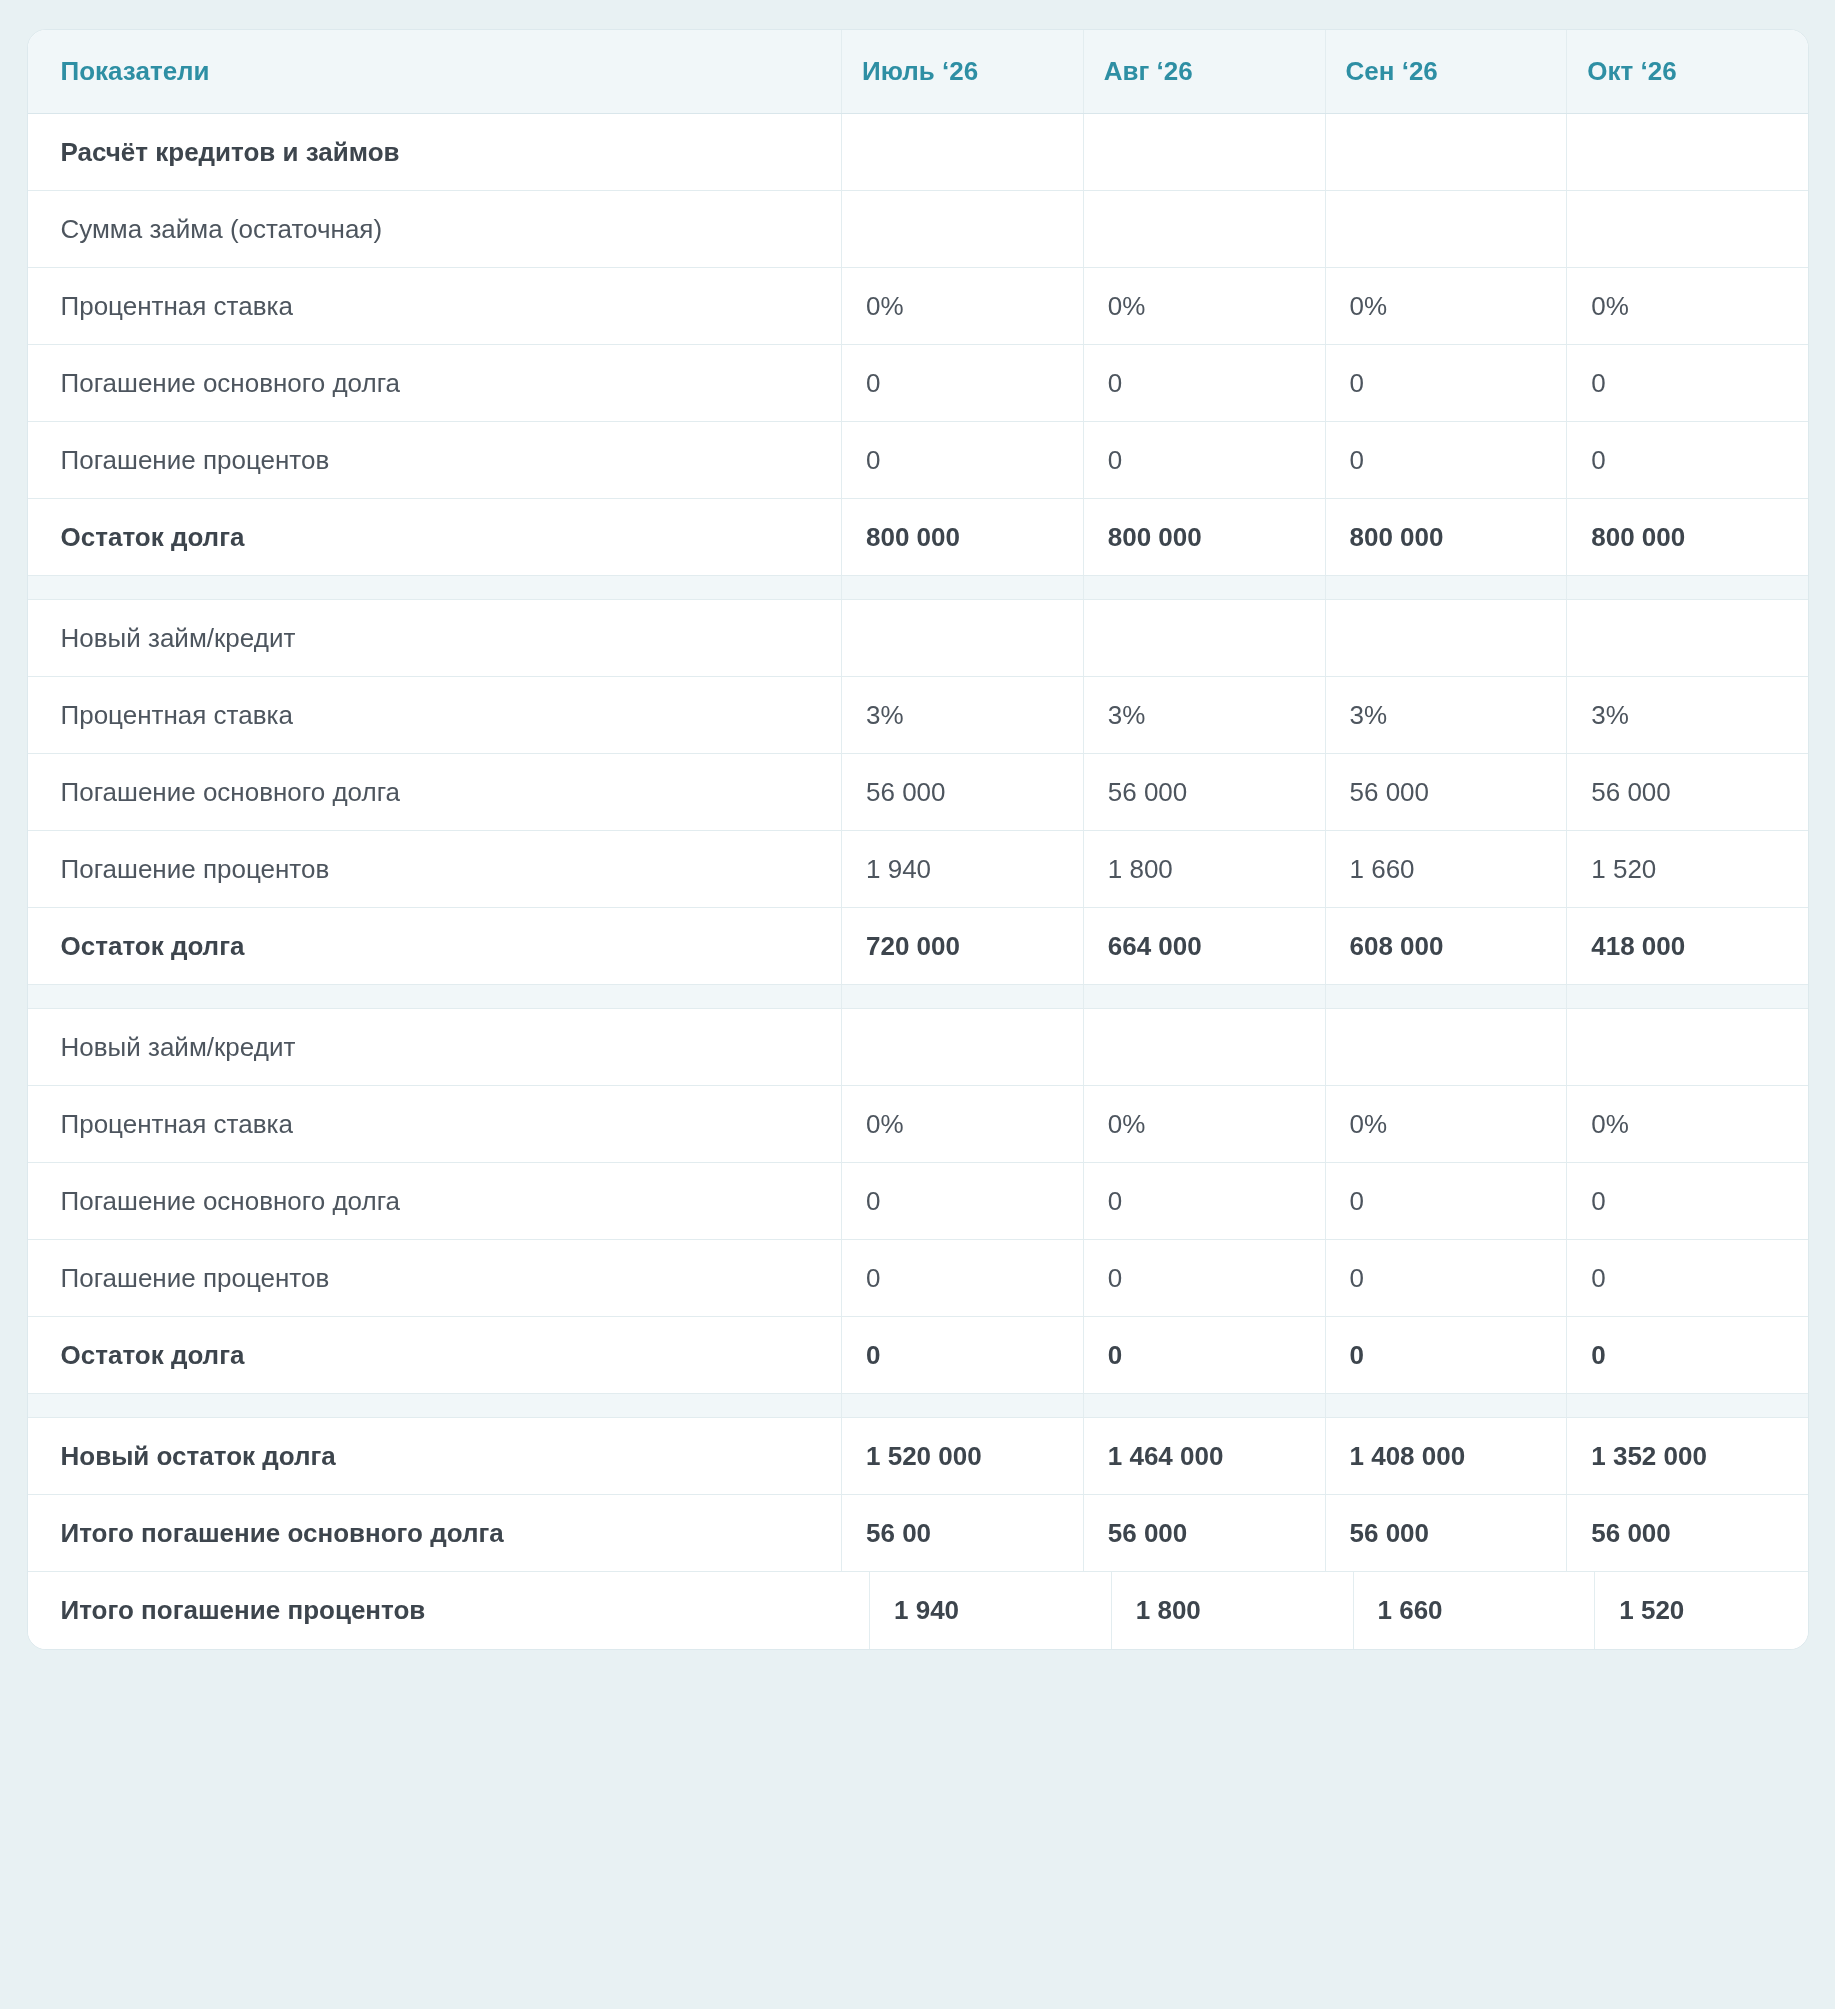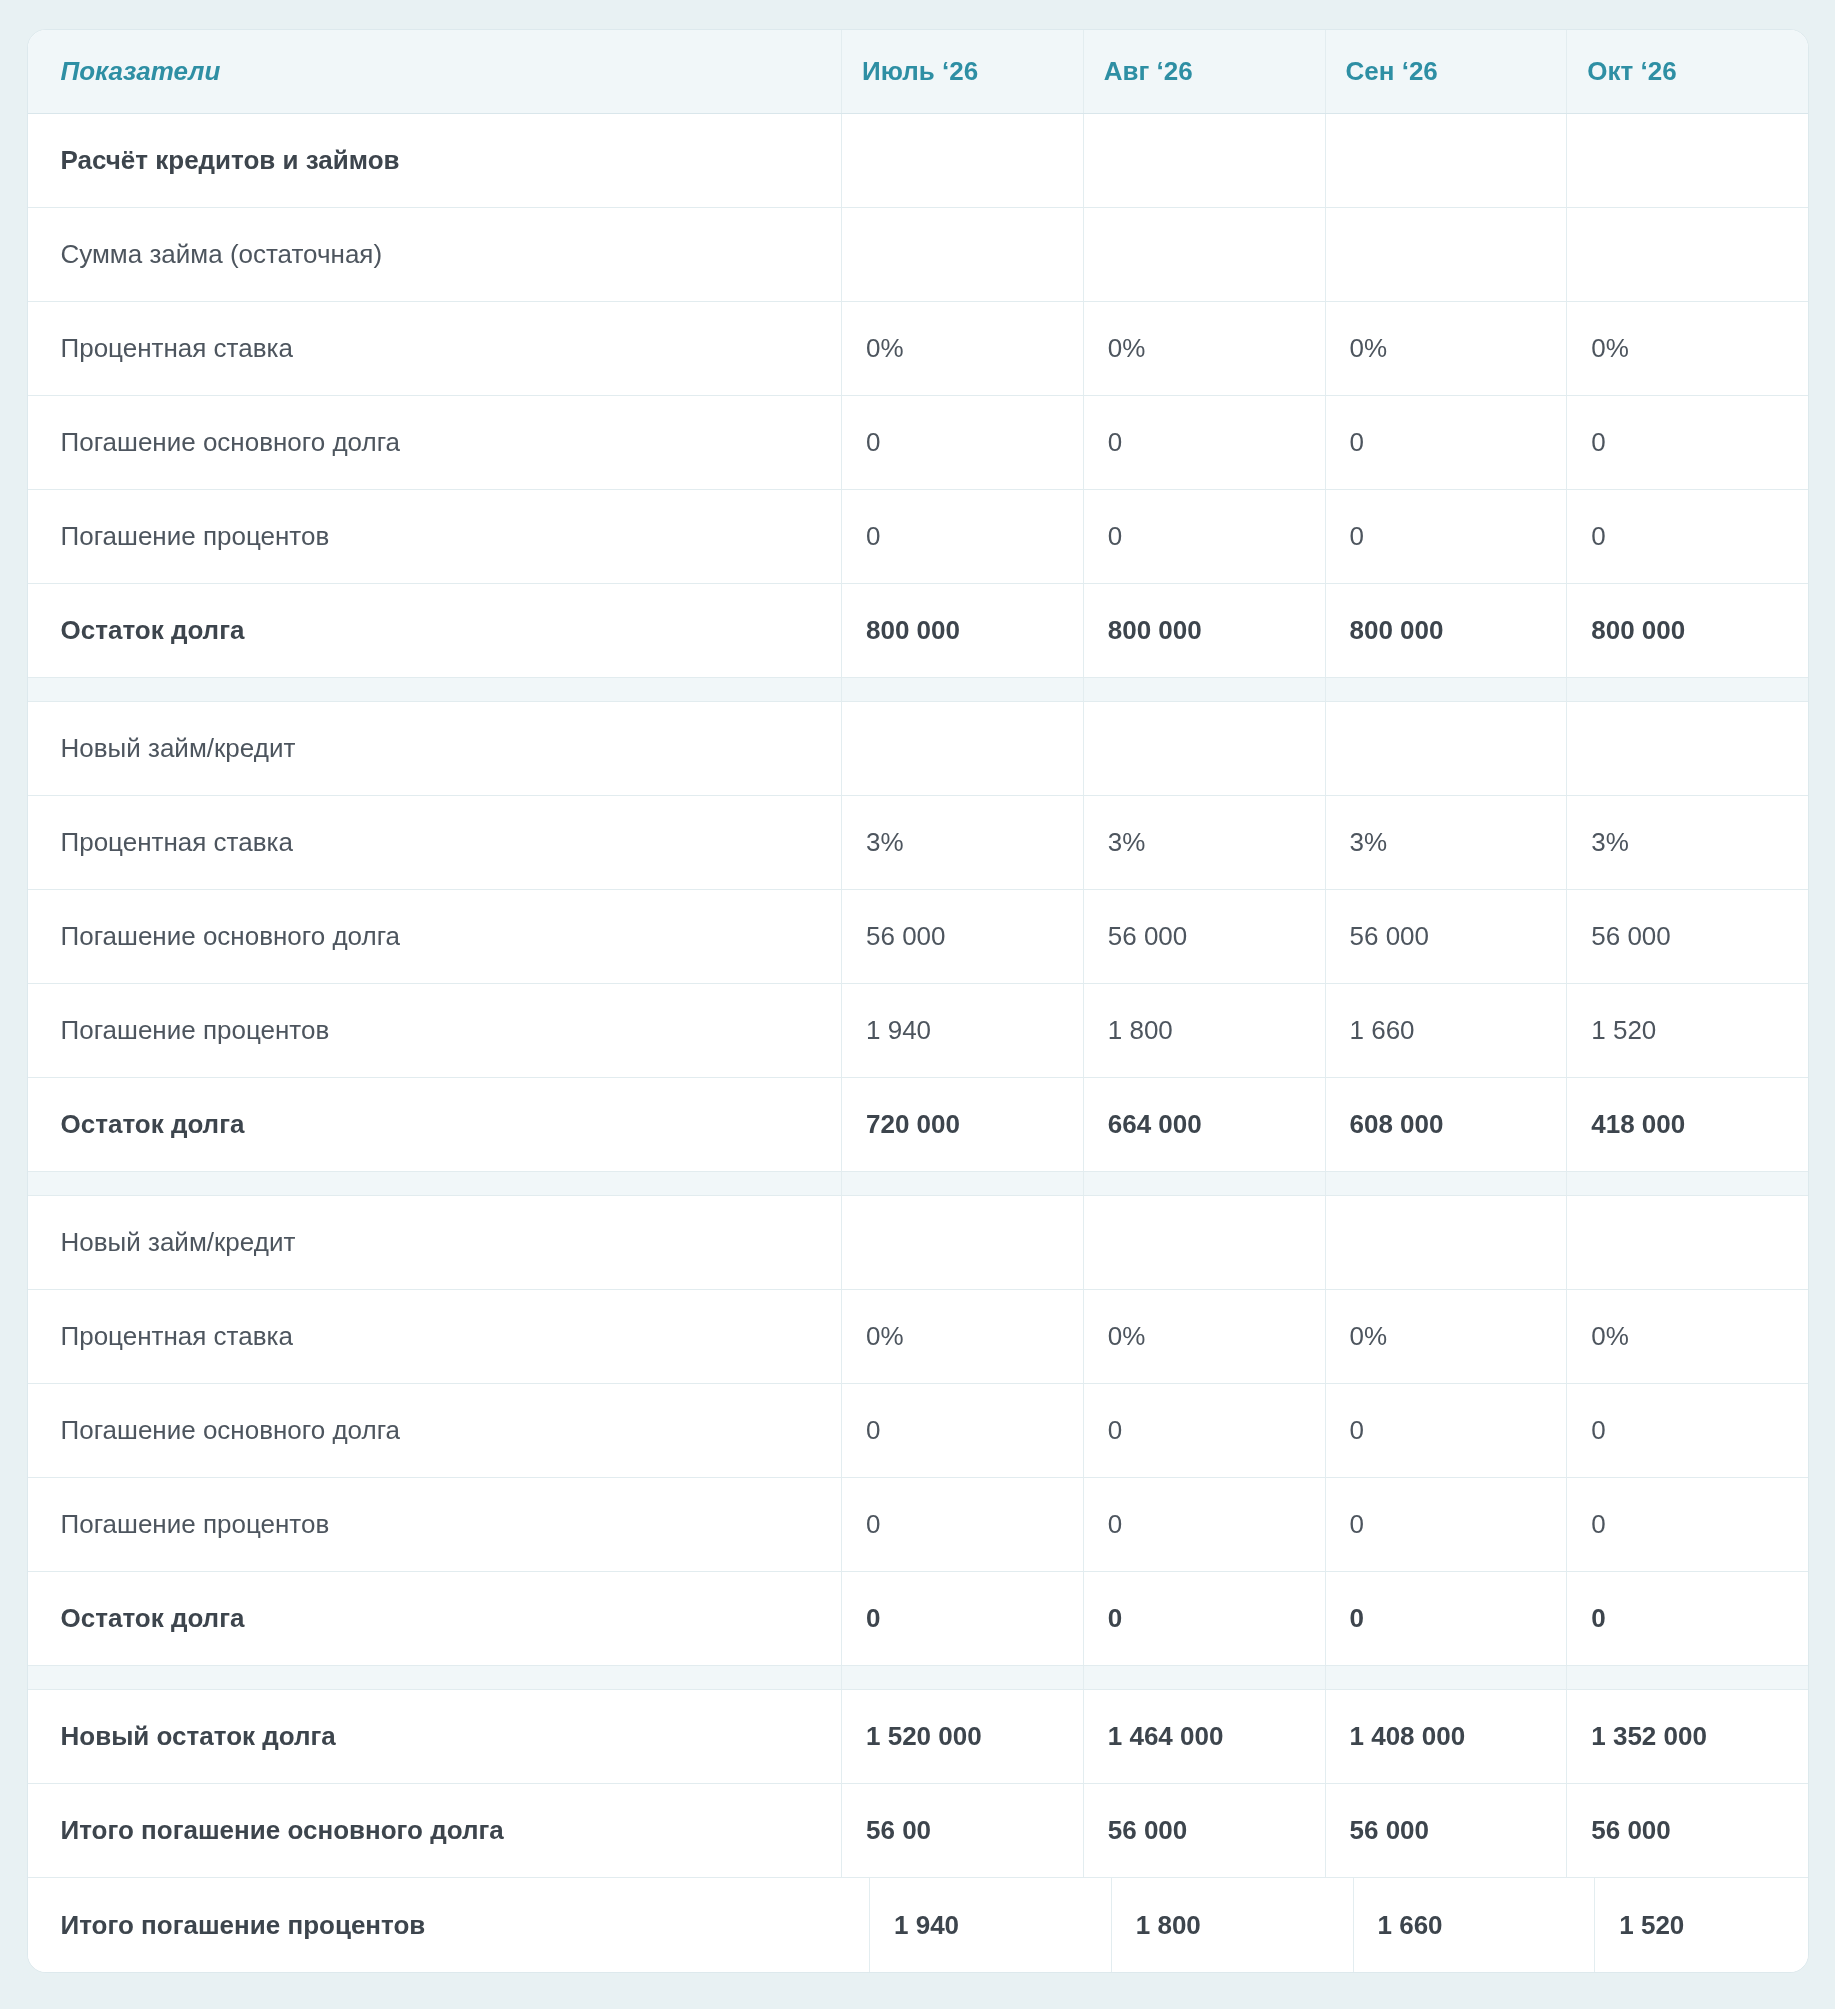--- a/index.html
+++ b/index.html
@@ -27,24 +27,24 @@
     border-bottom: 1px solid #d9e6eb;
   }
   .header-cell {
     display: flex;
     align-items: center;
     font-size: 26px;
     font-weight: 700;
     color: #2e8fa4;
     padding-left: 20px;
   }
-  .header-cell.first { padding-left: 32.5px; font-style: italic; }
+  .header-cell.first { padding-left: 32.5px; }
   .header-cell:not(.first) { border-left: 1px solid #e3edf0; }
   .data-row {
-    height: 94px;
+    height: 77px;
     border-bottom: 1px solid #e2ecef;
     background: #ffffff;
   }
   .data-row:last-child { border-bottom: none; gap: 28px; }
   .cell {
     display: flex;
     align-items: center;
     font-size: 26px;
     font-weight: 400;
     color: #4d555e;

